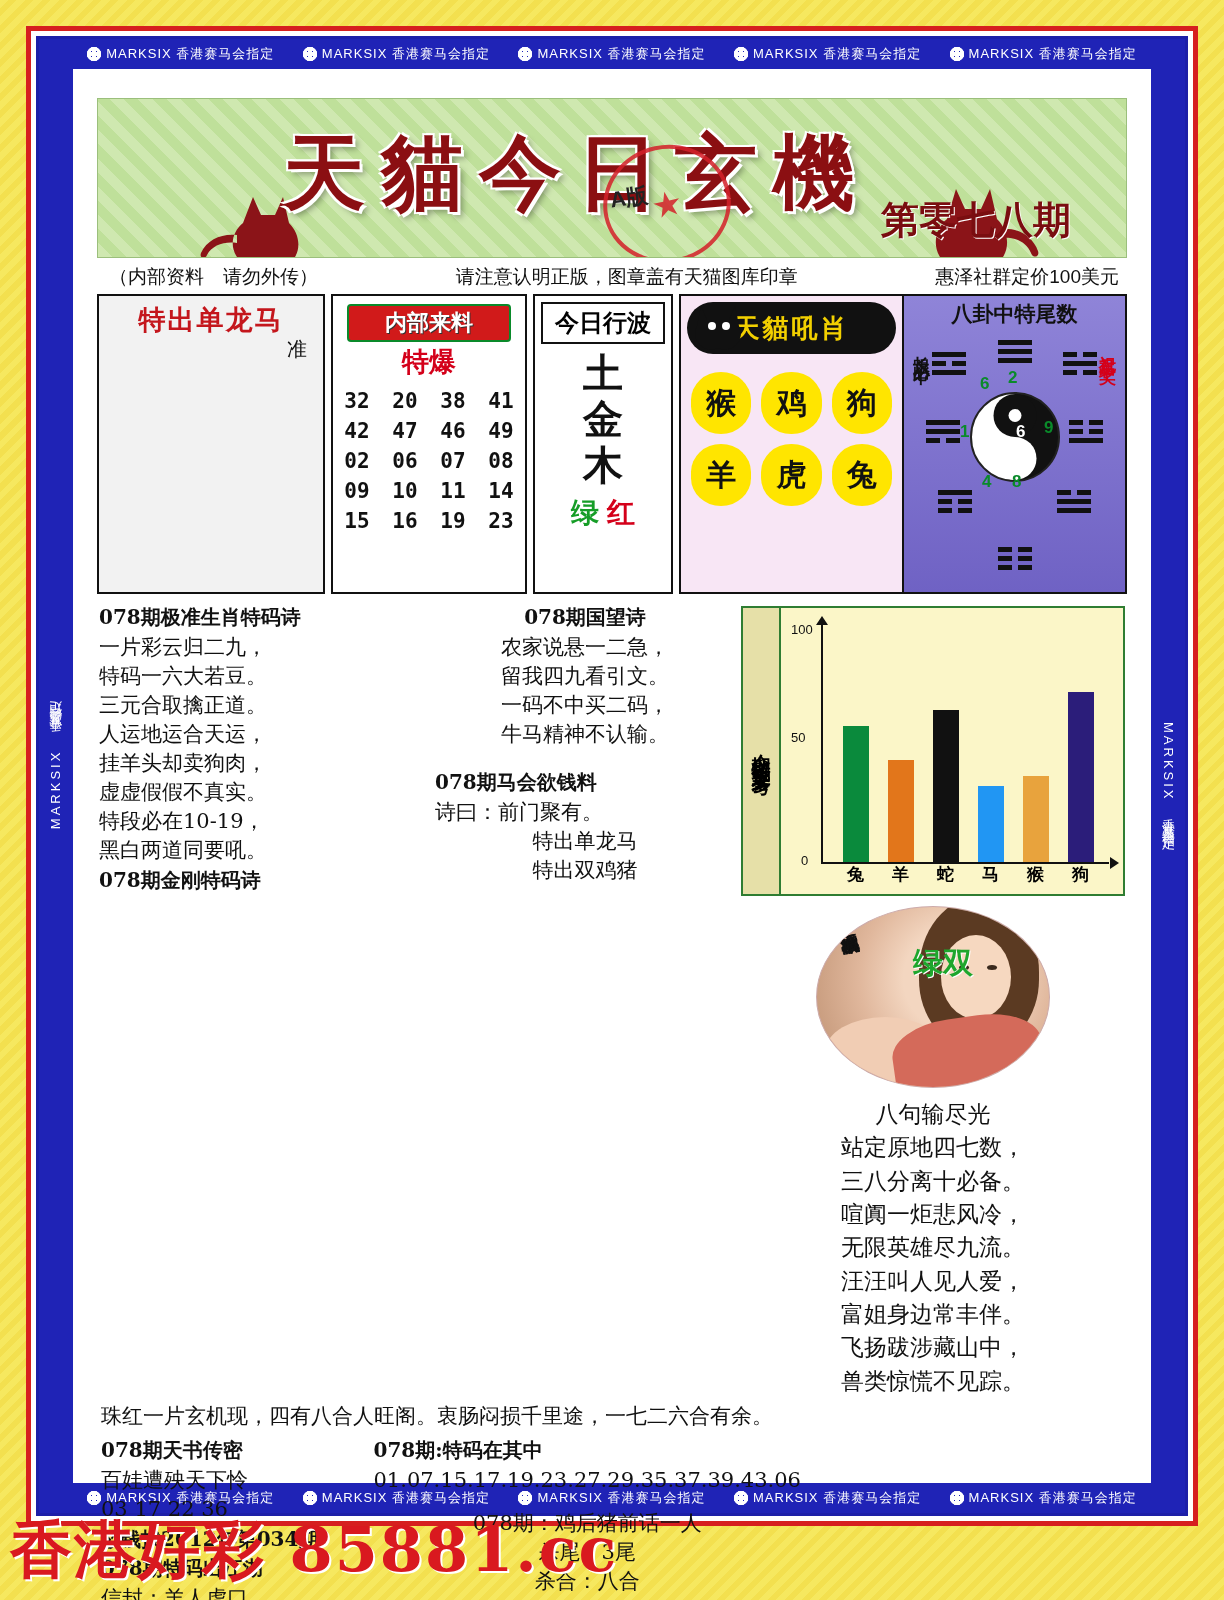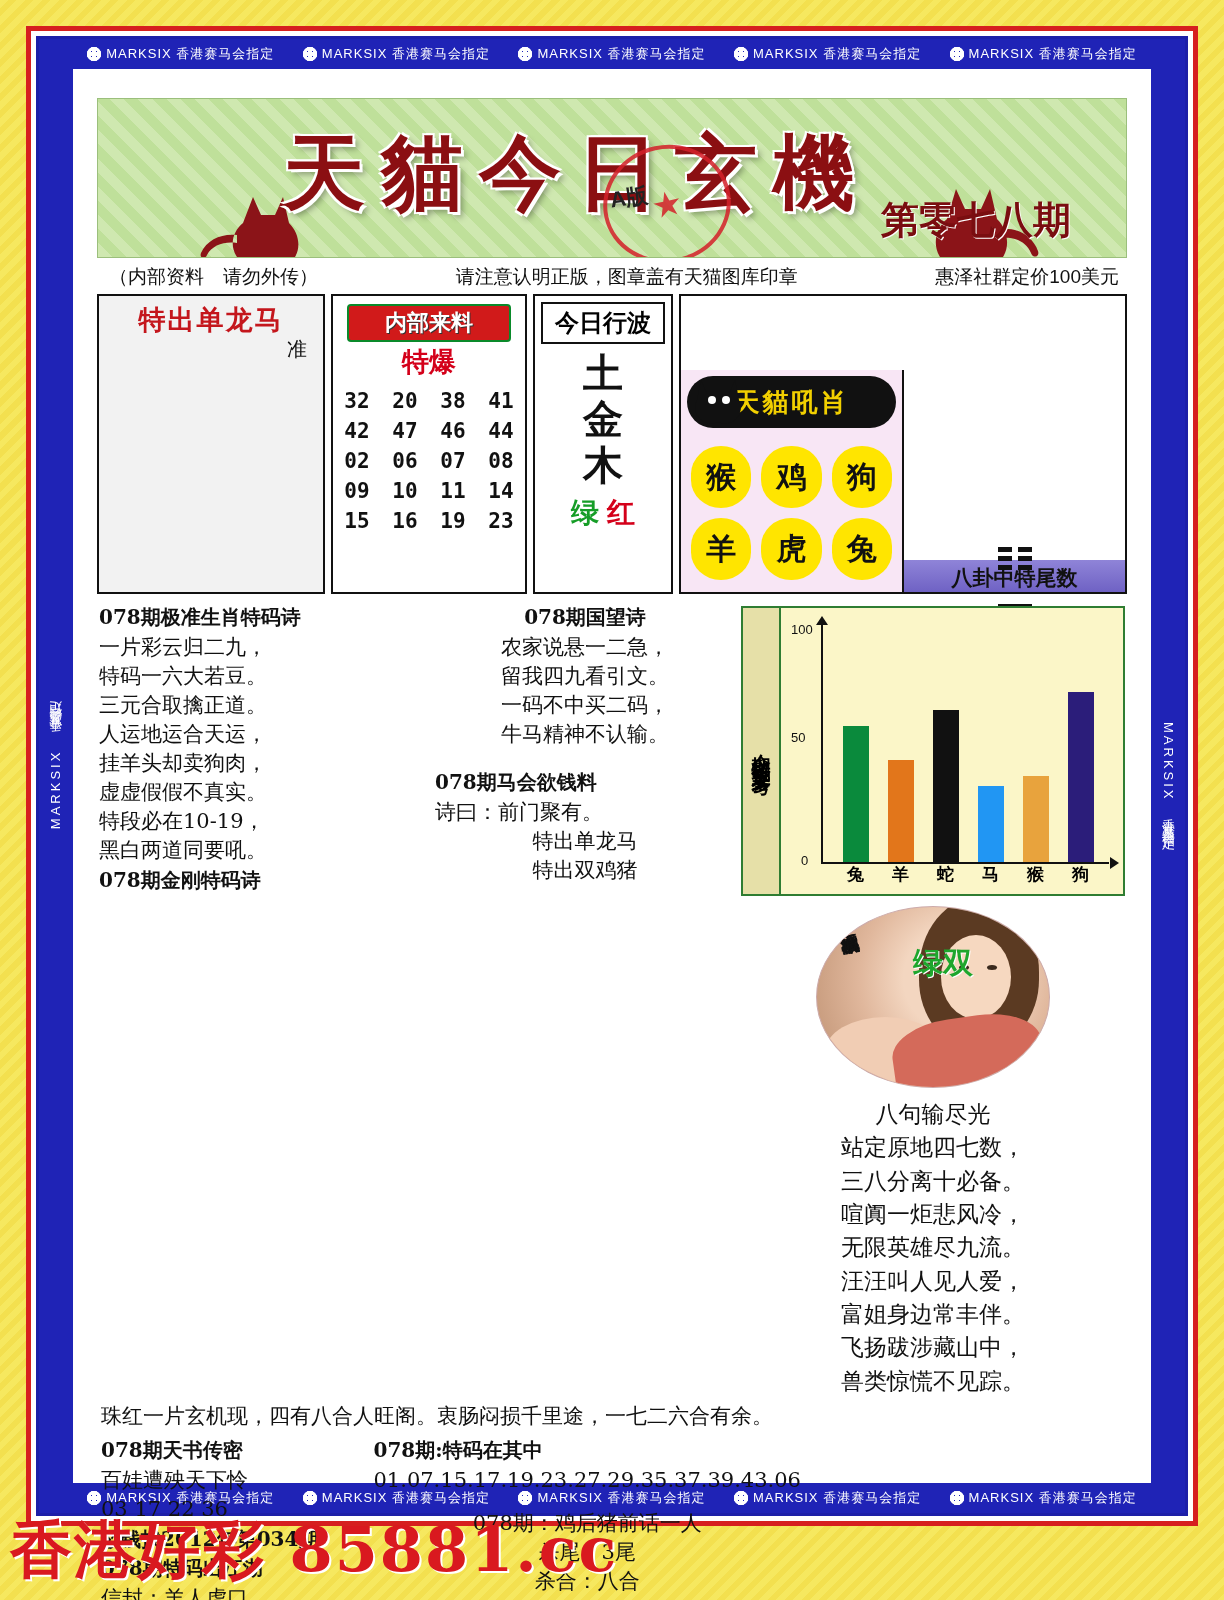--- a/index.html
+++ b/index.html
@@ -146,21 +146,21 @@
   }
   .b3{width:140px;}
   .b3 .hdr{
     margin:6px;border:2px solid #111;text-align:center;font-size:24px;font-weight:bold;padding:3px 0;
   }
   .b3 .wx{text-align:center;font-size:40px;font-weight:bold;line-height:1.15;color:#111;
     font-family:"DejaVu Serif","Liberation Serif",serif;}
   .b3 .colors{text-align:center;font-size:28px;font-weight:bold;margin-top:6px;}
   .b3 .colors .g{color:#169d27;}
   .b3 .colors .r{color:#d4001a;}
-  .b4{flex:1;display:flex;align-items:flex-end;}
+  .b4{flex:1;display:flex;}
   .b4l{width:50%;background:#f8e6f5;border-right:2px solid #111;position:relative;}
   .b4l .head{
     margin:6px;height:52px;background:#111;border-radius:26px;position:relative;
     display:flex;align-items:center;justify-content:center;
   }
   .b4l .head .txt{color:#f2d000;font-size:26px;font-weight:bold;letter-spacing:3px;
     font-family:"DejaVu Serif","Liberation Serif",serif;}
   .catface{position:absolute;left:6px;top:-4px;width:50px;height:52px;}
   .zodiac{display:grid;grid-template-columns:repeat(3,1fr);gap:10px;padding:12px 10px;}
   .zodiac .oval{
@@ -357,21 +357,21 @@
                   <tr>
                 <td>32</td>
                 <td>20</td>
                 <td>38</td>
                 <td>41</td>
               </tr>
               <tr>
                 <td>42</td>
                 <td>47</td>
                 <td>46</td>
-                <td>44</td>
+                <td>49</td>
               </tr>
               <tr>
                 <td>02</td>
                 <td>06</td>
                 <td>07</td>
                 <td>08</td>
               </tr>
               <tr>
                 <td>09</td>
                 <td>10</td>

